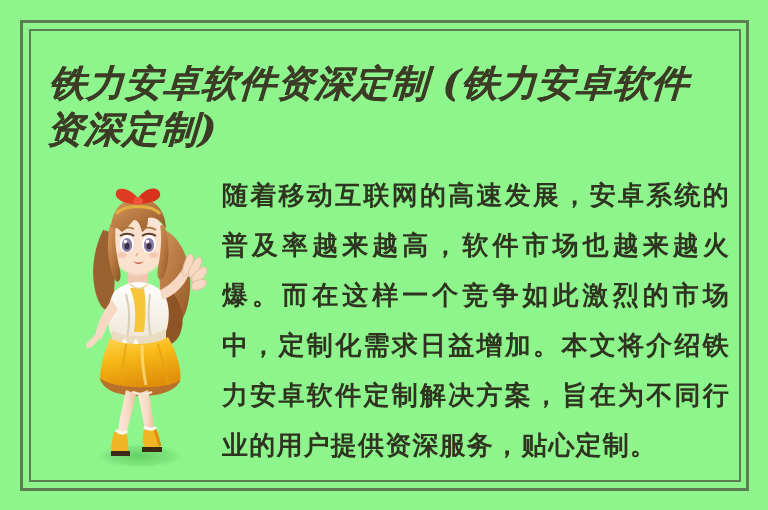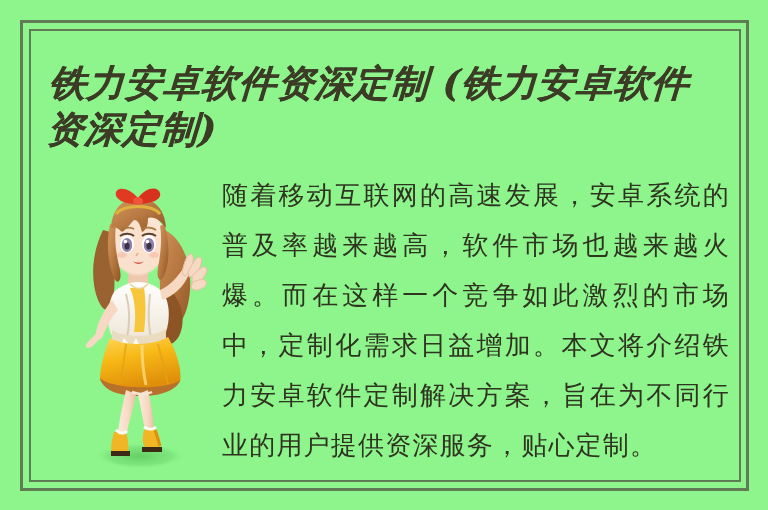--- a/index.html
+++ b/index.html
@@ -64,20 +64,21 @@
     text-shadow: 0.5px 0 0 #3b3b26;
   }
 
   
   .content {
     position: absolute;
     left: 38px;
     top: 168px;
     width: 692px;
     height: 312px;
+    font-weight: bold;
   }
 
   
   .illustration {
     position: absolute;
     left: 18px;
     top: 0px;
     width: 160px;
     height: 312px;
   }

